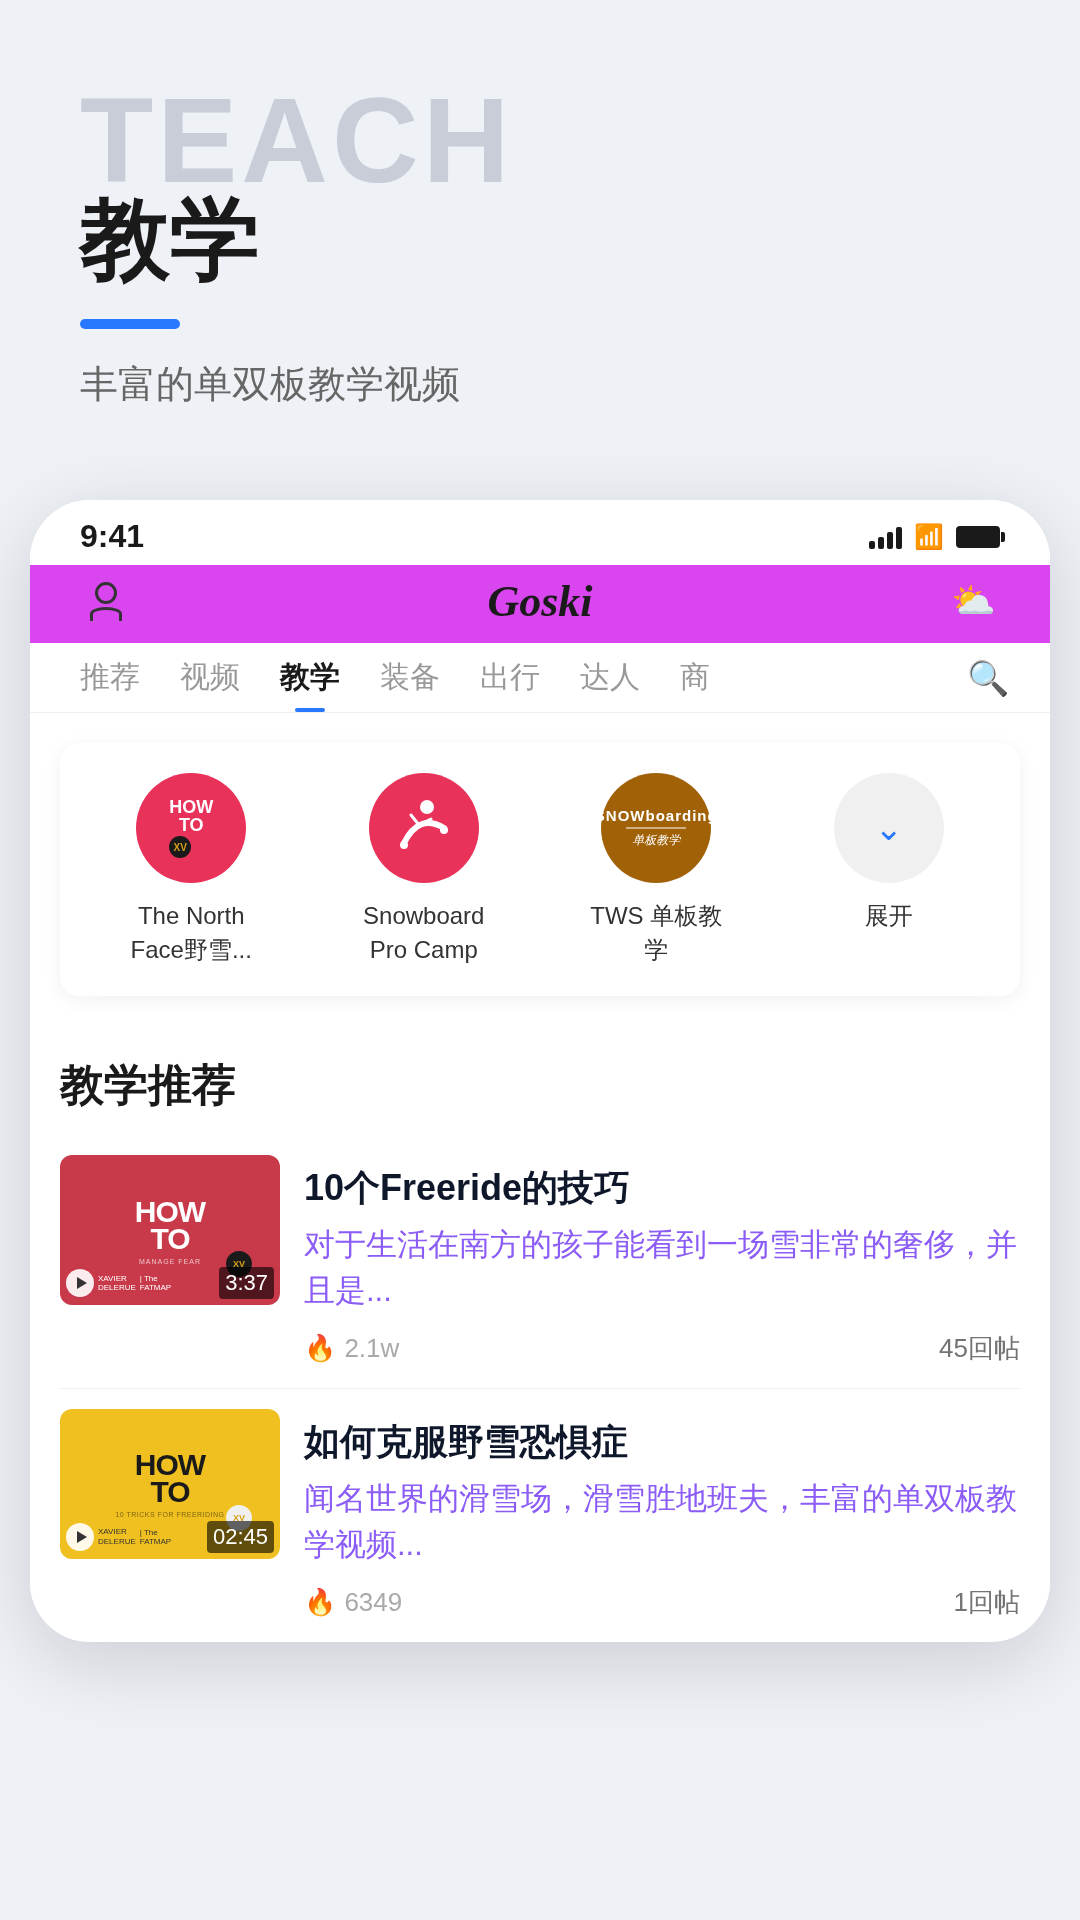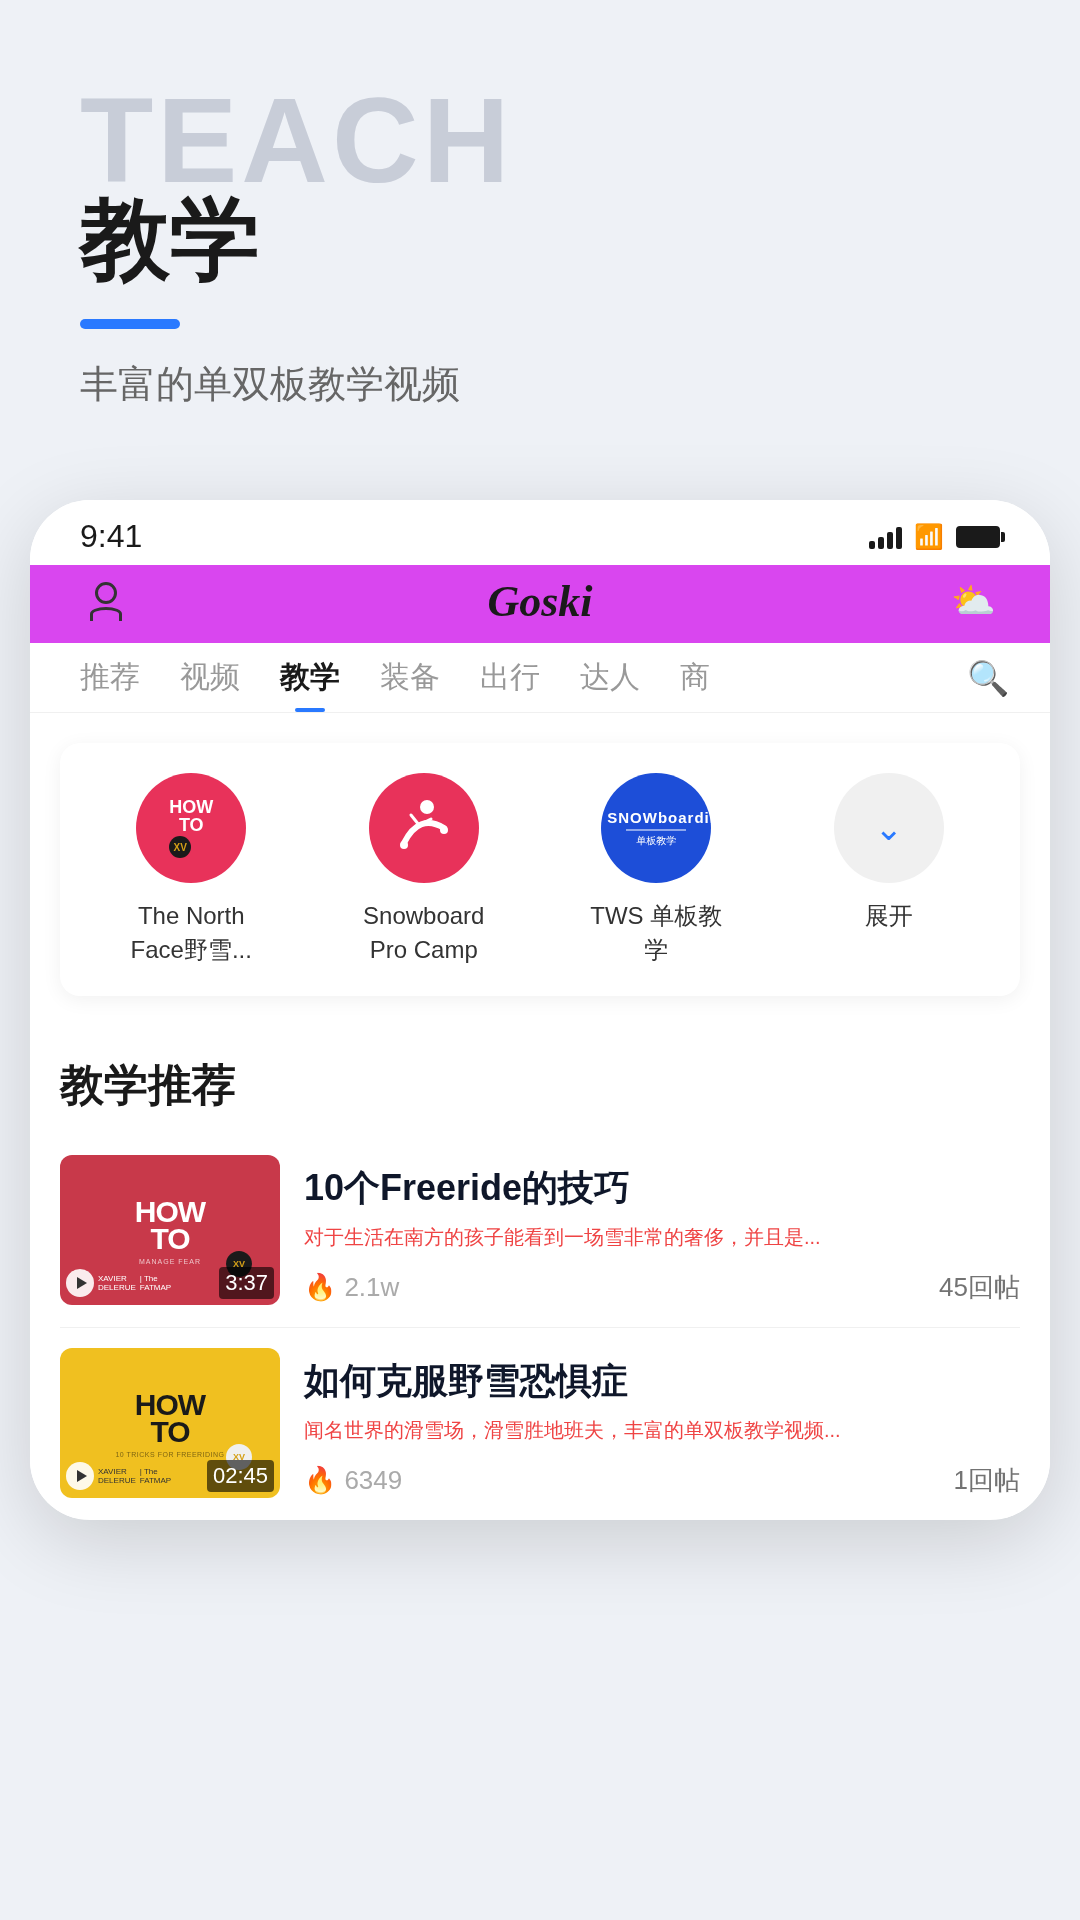--- a/index.html
+++ b/index.html
@@ -57,21 +57,21 @@
     
     .status-bar {
       display: flex;
       justify-content: space-between;
       align-items: center;
       padding: 18px 50px 10px;
       background: #fff;
     }
     .status-time {
       font-size: 32px;
-      font-weight: 400;
+      font-weight: 700;
       color: #1a1a1a;
     }
     .status-icons {
       display: flex;
       align-items: center;
       gap: 12px;
     }
     .signal-bars {
       display: flex;
       align-items: flex-end;
@@ -255,26 +255,27 @@
       width: 110px;
       height: 110px;
       border-radius: 50%;
       display: flex;
       align-items: center;
       justify-content: center;
     }
 
     
     .tws-circle {
-      background: #1d4ed8;
+      background: #a16207;
       width: 110px;
       height: 110px;
       border-radius: 50%;
       display: flex;
       flex-direction: column;
+      align-items: center;
       justify-content: center;
     }
     .tws-text {
       color: #fff;
       font-size: 13px;
       font-weight: 700;
       text-align: center;
     }
     .tws-zh {
       color: #fff;
@@ -410,22 +411,22 @@
     }
     .video-title {
       font-size: 36px;
       font-weight: 700;
       color: #0f172a;
       line-height: 1.3;
       margin-bottom: 10px;
       margin-top: 10px;
     }
     .video-desc {
-      font-size: 20px;
-      color: #ef4444;
+      font-size: 31px;
+      color: #8b5cf6;
       line-height: 1.5;
     }
     .video-meta {
       display: flex;
       align-items: center;
       justify-content: space-between;
       margin-top: 16px;
     }
     .video-views {
       display: flex;
@@ -522,21 +523,21 @@
           </svg>
         </div>
         <div class="category-label">Snowboard<br>Pro Camp</div>
       </div>
 
       <div class="category-item">
         <div class="tws-circle">
           <div style="text-align:center; padding: 6px;">
             <div class="tws-text" style="font-size:15px; letter-spacing:1px;">SNOWboarding</div>
             <div style="width:60px; height:2px; background:rgba(255,255,255,0.5); margin: 3px auto;"></div>
-            <div class="tws-zh" style="font-size:10px;">单板教学</div>
+            <div class="tws-zh" style="font-size:12px;font-style:italic;">单板教学</div>
           </div>
         </div>
         <div class="category-label">TWS 单板教<br>学</div>
       </div>
 
       <div class="category-item">
         <div class="expand-circle">
           <span class="expand-arrow">⌄</span>
         </div>
         <div class="category-label">展开</div>

